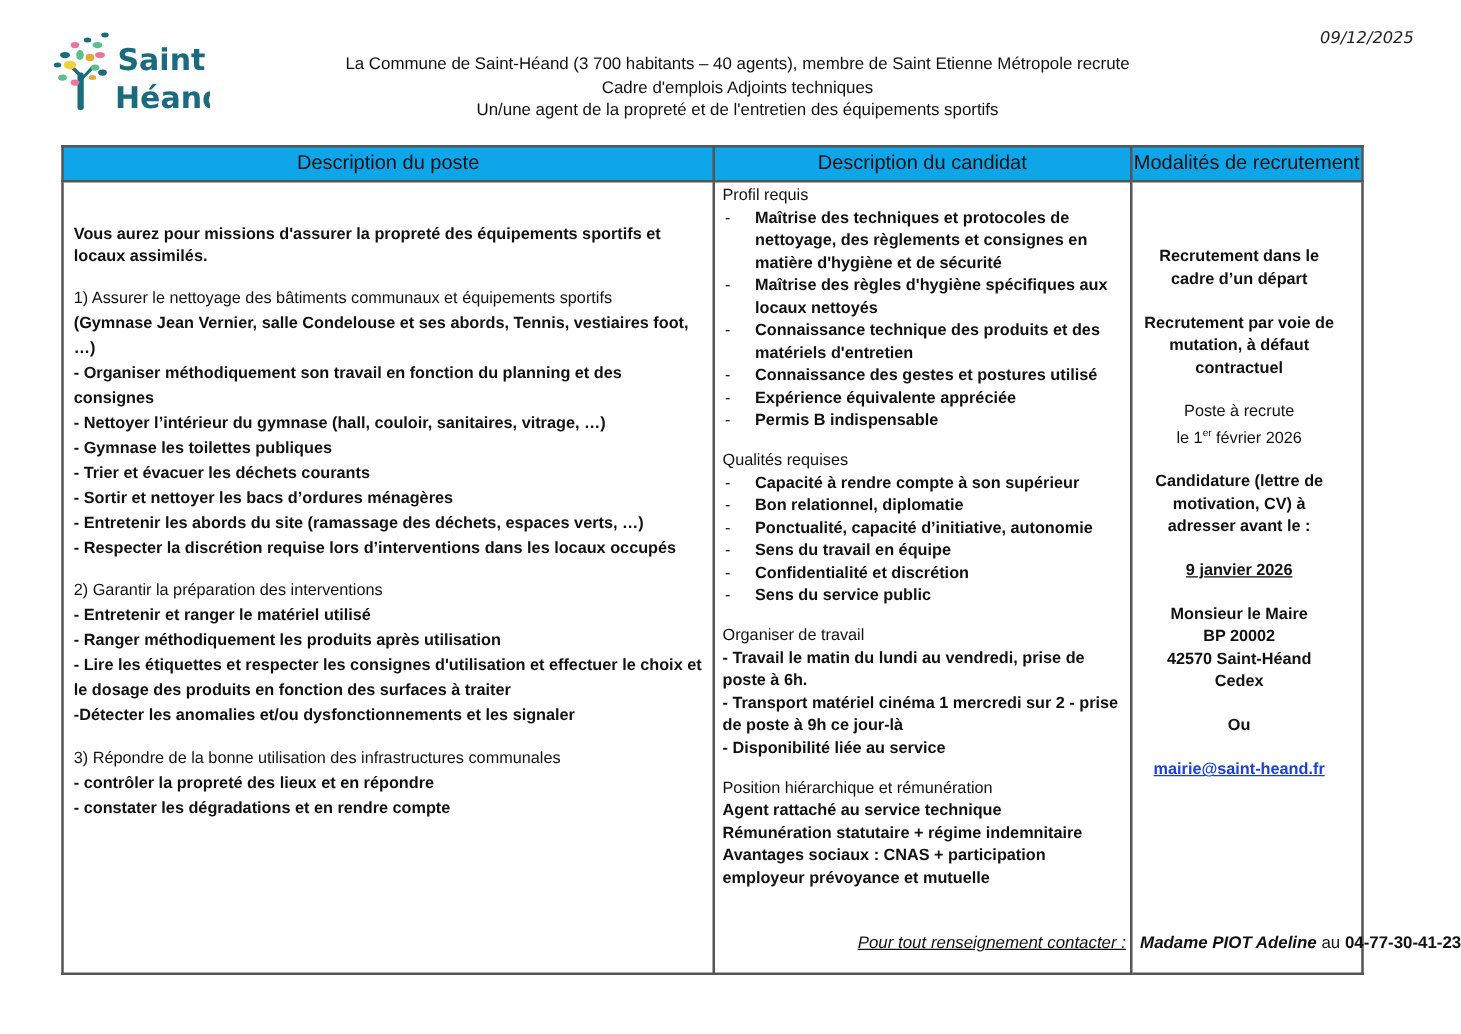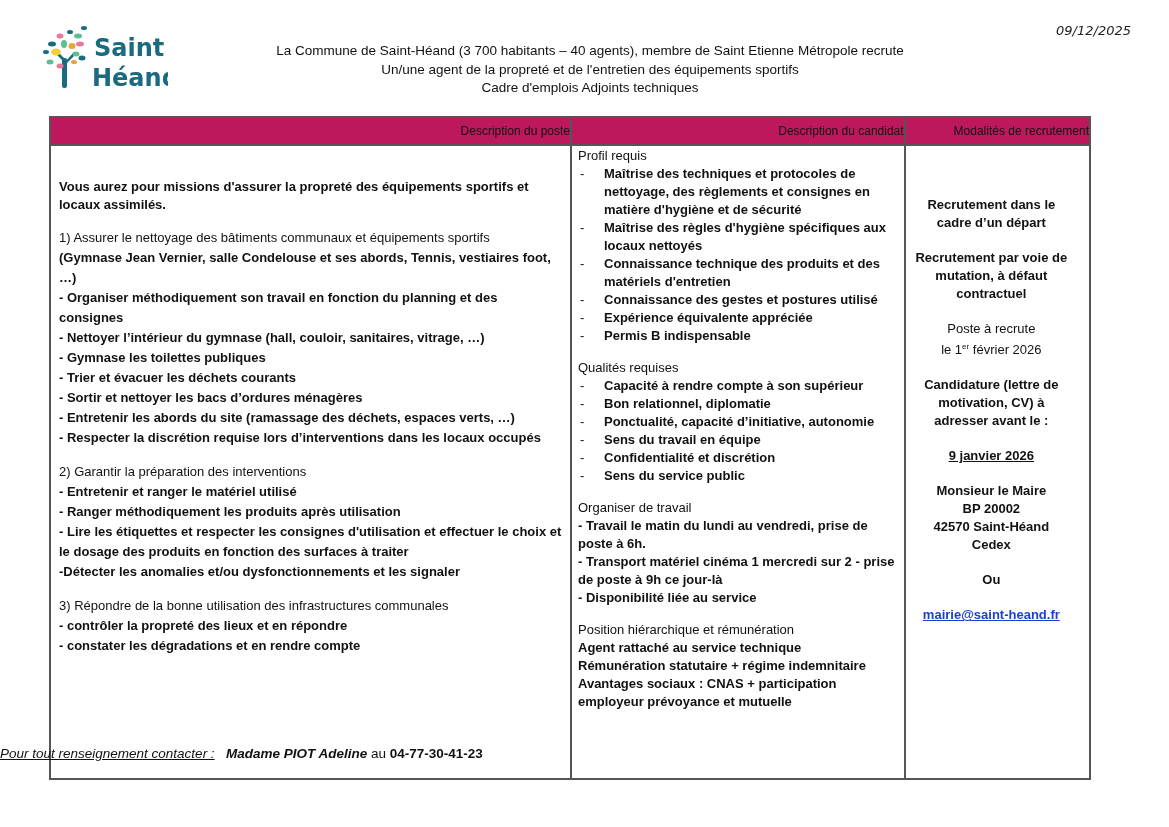--- a/index.html
+++ b/index.html
@@ -19,22 +19,22 @@
   }
   .header .bold-italic { font-weight: bold; font-style: italic; font-size: 12.5px; }
   table.main {
     position: absolute; left: 49px; top: 116px; width: 1042px;
     border-collapse: collapse; table-layout: fixed;
   }
   table.main th, table.main td {
     border: 2px solid #555; vertical-align: top;
   }
   table.main th {
-    background: #be185d; font-weight: normal; font-size: 12px; height: 26px; padding: 0;
-    text-align: right; vertical-align: middle;
+    background: #0ea5e9; font-weight: normal; font-size: 16px; height: 26px; padding: 0;
+    text-align: center; vertical-align: middle;
   }
   table.main td { height: 582px; font-size: 13px; line-height: 18px; }
   .col1 { width: 520px; }
   .col2 { width: 333px; }
   .col3 { width: 185px; }
   .c1 { padding: 32px 8px 0 8px; }
   .c1 p { margin: 0 0 14px 0; }
   .c1 .b { font-weight: bold; }
   .c1 .line { margin: 0; line-height: 20px; }
   .c2 { padding: 1px 6px 0 6px; font-size: 12.5px; line-height: 17.6px; }
@@ -43,21 +43,21 @@
   ul.dash li { position: relative; padding-left: 26px; font-weight: bold; }
   ul.dash li::before { content: "-"; position: absolute; left: 2px; font-weight: normal; }
   .plain-lines { margin: 0 0 14px 0; font-weight: bold; }
   .c3 { padding: 50px 16px 0 4px; text-align: center; font-size: 13px; line-height: 18.4px; }
   .c3 .blk { margin: 0 0 17px 0; }
   .c3 .b { font-weight: bold; }
   .c3 .u { text-decoration: underline; font-weight: bold; }
   .c3 a { color: #1a3fd6; text-decoration: underline; }
   sup { font-size: 8px; }
   .footer {
-    position: absolute; left: 0; width: 1169px; top: 746px; text-align: left; font-size: 13.5px;
+    position: absolute; left: 0; width: 1169px; top: 746px; text-align: right; font-size: 13.5px;
   }
   .footer .lbl { font-style: italic; text-decoration: underline; }
   .footer .name { font-weight: bold; font-style: italic; }
   .footer .tel { font-weight: bold; }
 </style>
 </head>
 <body>
 
 <div class="logo">
   <svg width="130" height="68" viewBox="0 0 130 68">
@@ -83,22 +83,22 @@
     <ellipse cx="44" cy="36" rx="3.5" ry="2.5" fill="#1a6a80"></ellipse>
     <text x="56" y="34" font-family="DejaVu Sans, sans-serif" font-weight="bold" font-size="24" fill="#1a6a80">Saint</text>
     <text x="54" y="64" font-family="DejaVu Sans, sans-serif" font-weight="bold" font-size="24" fill="#1a6a80">Héand</text>
   </svg>
 </div>
 
 <div class="date">09/12/2025</div>
 
 <div class="header">
   <div>La Commune de Saint-Héand (3 700 habitants – 40 agents), membre de Saint Etienne Métropole recrute</div>
+  <div>Cadre d'emplois Adjoints techniques</div>
   <div>Un/une agent de la propreté et de l'entretien des équipements sportifs</div>
-  <div>Cadre d'emplois Adjoints techniques</div>
 </div>
 
 <table class="main">
   <colgroup>
     <col class="col1">
       <col class="col2">
       <col class="col3">
   </colgroup>
   <thead>
     <tr>

